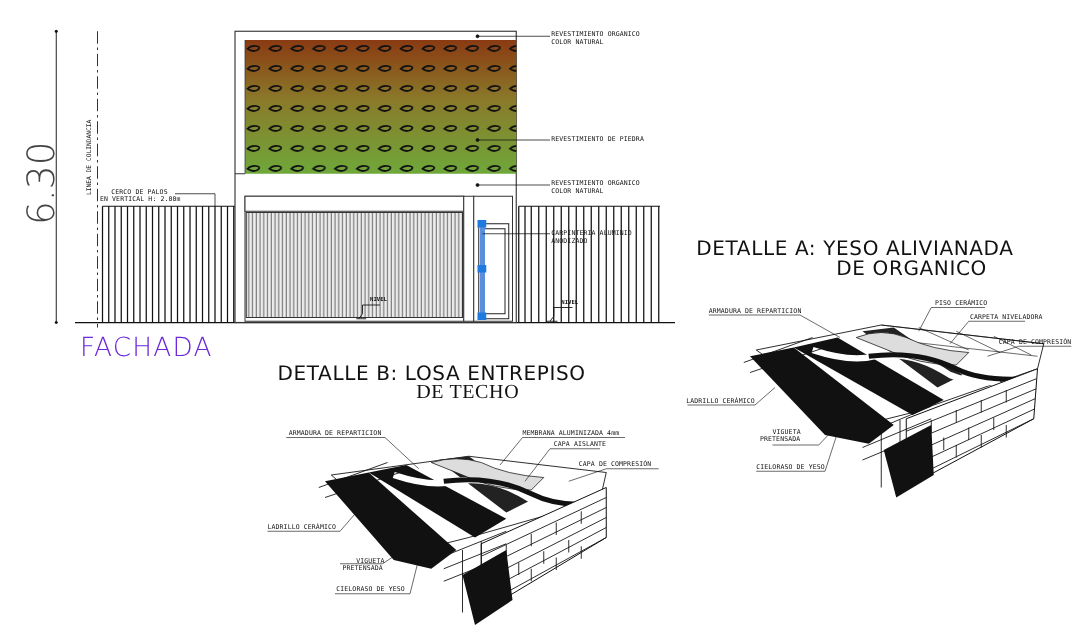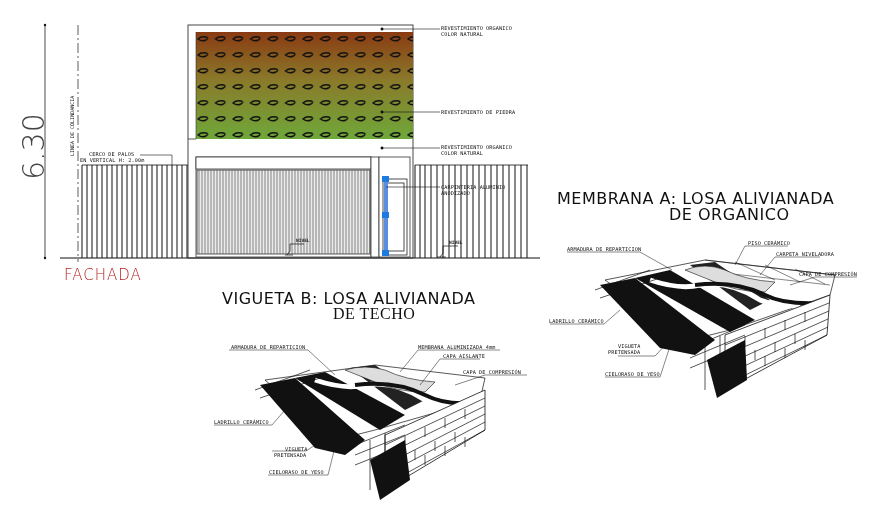--- a/index.html
+++ b/index.html
@@ -1,20 +1,20 @@
 <!DOCTYPE html>
 <html><head>
 <meta charset="utf-8">
 <style>
   html, body { margin:0; padding:0; background:#ffffff; }
   body { width:870px; height:507px; position:relative; overflow:hidden; font-family:"Liberation Sans", sans-serif; color:#111; }
   svg { position:absolute; left:0; top:0; }
   .note { position:absolute; font-family:"DejaVu Sans Mono", monospace; font-size:5.2px; line-height:6px; color:#111; white-space:nowrap; letter-spacing:0.1px; }
   .title-lg { position:absolute; font-family:"DejaVu Sans", sans-serif; font-size:16px; letter-spacing:0.5px; color:#111; white-space:nowrap; line-height:17px; }
-  .fachada { position:absolute; font-family:"DejaVu Sans", sans-serif; font-weight:200; font-size:15px; letter-spacing:1px; color:#b91c1c;text-align:center; }
+  .fachada { position:absolute; font-family:"DejaVu Sans", sans-serif; font-weight:200; font-size:21px; letter-spacing:1px; color:#6d28d9;text-align:center; }
   .dim { position:absolute; font-family:"DejaVu Sans", sans-serif; font-size:30px; color:#444; transform:rotate(-90deg); transform-origin:left top; font-weight:200; }
   .vlabel { position:absolute; font-family:"DejaVu Sans Mono", monospace; font-size:5px; color:#111; transform:rotate(-90deg); transform-origin:left top; white-space:nowrap; }
   .lvl { position:absolute; font-family:"DejaVu Sans Mono", monospace; font-size:4.5px; font-weight:bold; color:#111; }
 </style>
 </head>
 <body>
 
 <svg width="870" height="507" viewBox="0 0 870 507">
   <defs>
     <linearGradient id="stoneGrad" x1="0" y1="0" x2="0" y2="1">
@@ -262,33 +262,33 @@
 <div class="note" style="left:441px; top:144px;">REVESTIMIENTO ORGANICO</div>
 <div class="note" style="left:441px; top:150px;">COLOR NATURAL</div>
 <div class="note" style="left:441px; top:184px;">CARPINTERIA ALUMINIO</div>
 <div class="note" style="left:441px; top:190px;">ANODIZADO</div>
 
 <div class="lvl" style="left:296px; top:238px;">NIVEL</div>
 <div class="lvl" style="left:449px; top:240px;">NIVEL</div>
 
 <div class="fachada" style="left:64px; top:266px;">FACHADA</div>
 
-<div class="title-lg" style="left:557px; top:190px;">MEMBRANA A: LOSA ALIVIANADA</div>
+<div class="title-lg" style="left:557px; top:190px;">DETALLE A: YESO ALIVIANADA</div>
 <div class="title-lg" style="left:669px; top:206px;">DE ORGANICO</div>
 
 <div class="note" style="left:567px; top:246px;">ARMADURA DE REPARTICION</div>
 <div class="note" style="left:748px; top:240px;">PISO CERÁMICO</div>
 <div class="note" style="left:776px; top:251px;">CARPETA NIVELADORA</div>
 <div class="note" style="left:799px; top:271px;">CAPA DE COMPRESIÓN</div>
 <div class="note" style="left:549px; top:318px;">LADRILLO CERÁMICO</div>
 <div class="note" style="left:618px; top:343px;">VIGUETA</div>
 <div class="note" style="left:608px; top:349px;">PRETENSADA</div>
 <div class="note" style="left:605px; top:371px;">CIELORASO DE YESO</div>
 
-<div class="title-lg" style="left:222px; top:290px;">VIGUETA B: LOSA ALIVIANADA</div>
+<div class="title-lg" style="left:222px; top:290px;">DETALLE B: LOSA ENTREPISO</div>
 <div class="title-lg" style="left:333px; top:305px;font-family:Liberation Serif, serif;">DE TECHO</div>
 
 <div class="note" style="left:231px; top:344px;">ARMADURA DE REPARTICION</div>
 <div class="note" style="left:418px; top:344px;">MEMBRANA ALUMINIZADA 4mm</div>
 <div class="note" style="left:443px; top:353px;">CAPA AISLANTE</div>
 <div class="note" style="left:463px; top:369px;">CAPA DE COMPRESIÓN</div>
 <div class="note" style="left:214px; top:419px;">LADRILLO CERÁMICO</div>
 <div class="note" style="left:285px; top:446px;">VIGUETA</div>
 <div class="note" style="left:274px; top:452px;">PRETENSADA</div>
 <div class="note" style="left:269px; top:469px;">CIELORASO DE YESO</div>

